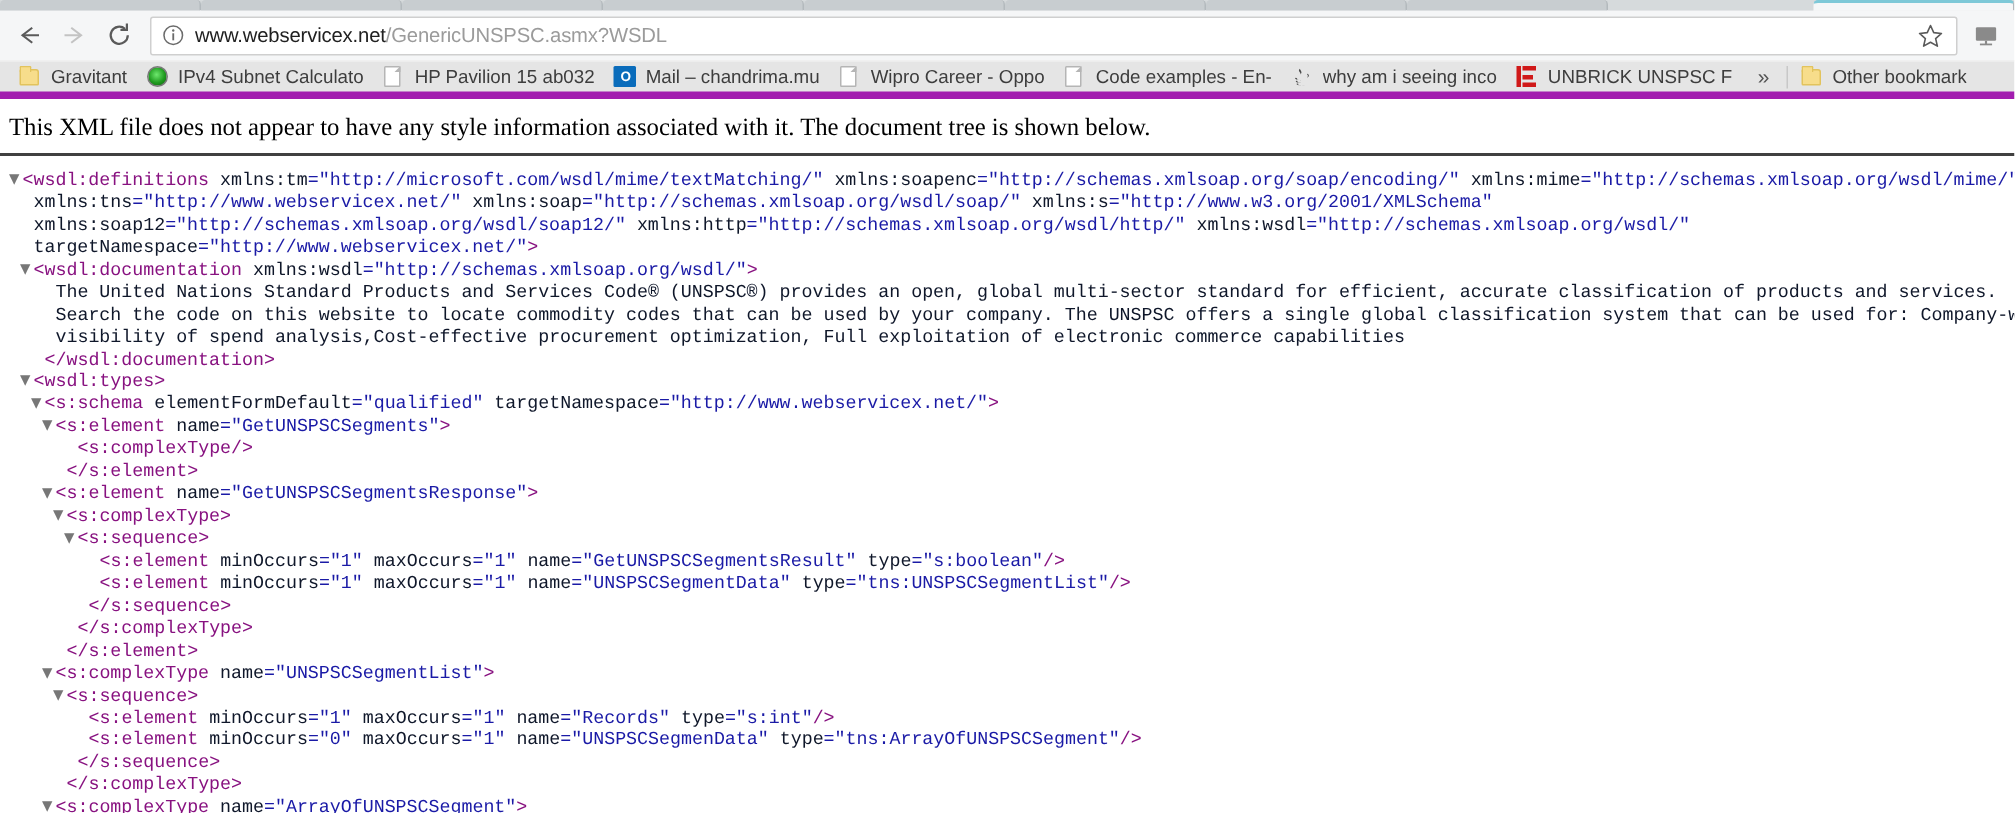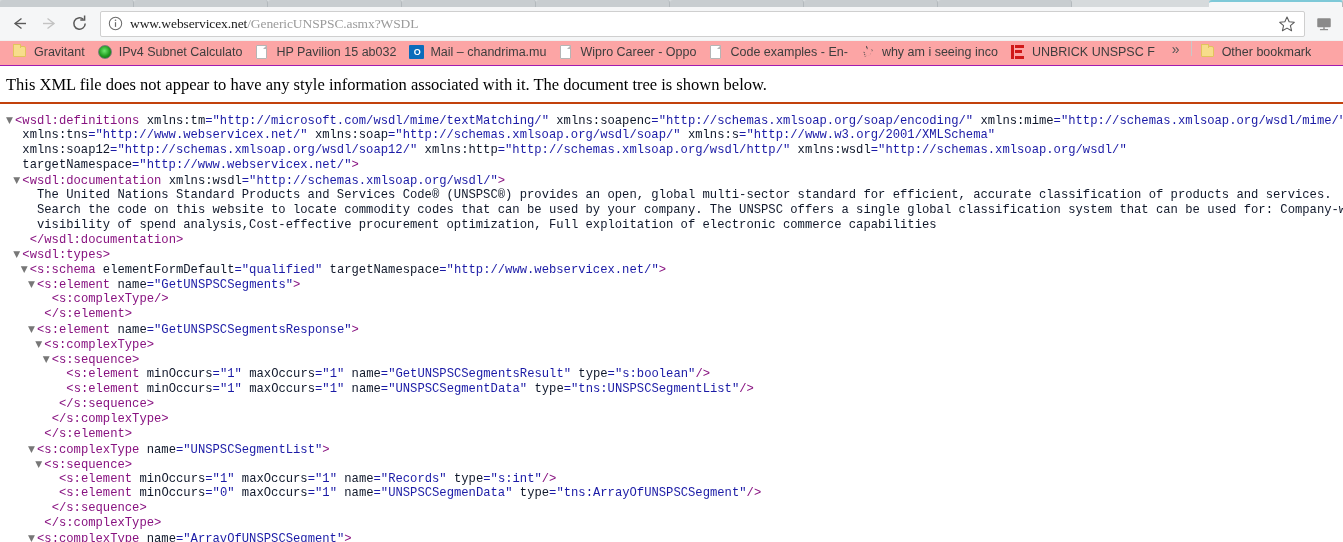--- a/index.html
+++ b/index.html
@@ -68,21 +68,21 @@
     padding: 0 8px 0 7px;
     position: relative;
   }
   .info-icon {
     width: 15px; height: 15px;
     margin-right: 7px;
     flex: 0 0 auto;
     color: #6b6b6b;
   }
   .url-text {
-    font-family: Liberation Serif, serif;
+    font-family: Liberation Sans, sans-serif;
     font-size: 13.5px;
     color: #9b9b9b;
     white-space: nowrap;
     overflow: hidden;
     letter-spacing: -0.1px;
   }
   .url-text .domain { color: #202020; }
   .star-icon {
     margin-left: auto;
     width: 18px; height: 18px;
@@ -92,25 +92,25 @@
   .cast-icon {
     width: 26px; height: 26px;
     display:flex; align-items:center; justify-content:center;
     color: #8a8a8a;
     flex: 0 0 auto;
   }
 
   
   .bookmarks {
     height: 25px;
-    background: #fca5a5;
-    display: flex;
-    align-items: flex-start;
+    background: #e5e5e5;
+    display: flex;
+    align-items: center;
     padding-left: 8px;
-    border-bottom: 1px solid #a21caf;
+    border-bottom: 5px solid #a21caf;
     overflow: hidden;
     white-space: nowrap;
   }
   .bm {
     display: flex;
     align-items: center;
     height: 21px;
     padding: 0 6px 0 4px;
     margin-right: 2px;
     flex: 0 0 auto;
@@ -196,21 +196,21 @@
     margin: 0 4px 0 2px;
     flex: 0 0 auto;
   }
 
   
   .xml-notice {
     font-family: "Liberation Serif", serif;
     font-size: 16.5px;
     color: #000;
     padding: 9px 0 7px 6px;
-    border-bottom: 2px solid #c2410c;
+    border-bottom: 2px solid #404040;
     margin: 0 0 0 0;
     white-space: nowrap;
   }
   .xml-body {
     padding: 9px 0 0 0;
     font-family: "Liberation Mono", monospace;
     font-size: 12.2px;
     line-height: 14.95px;
     color: #1a1aa6;
     white-space: pre;

